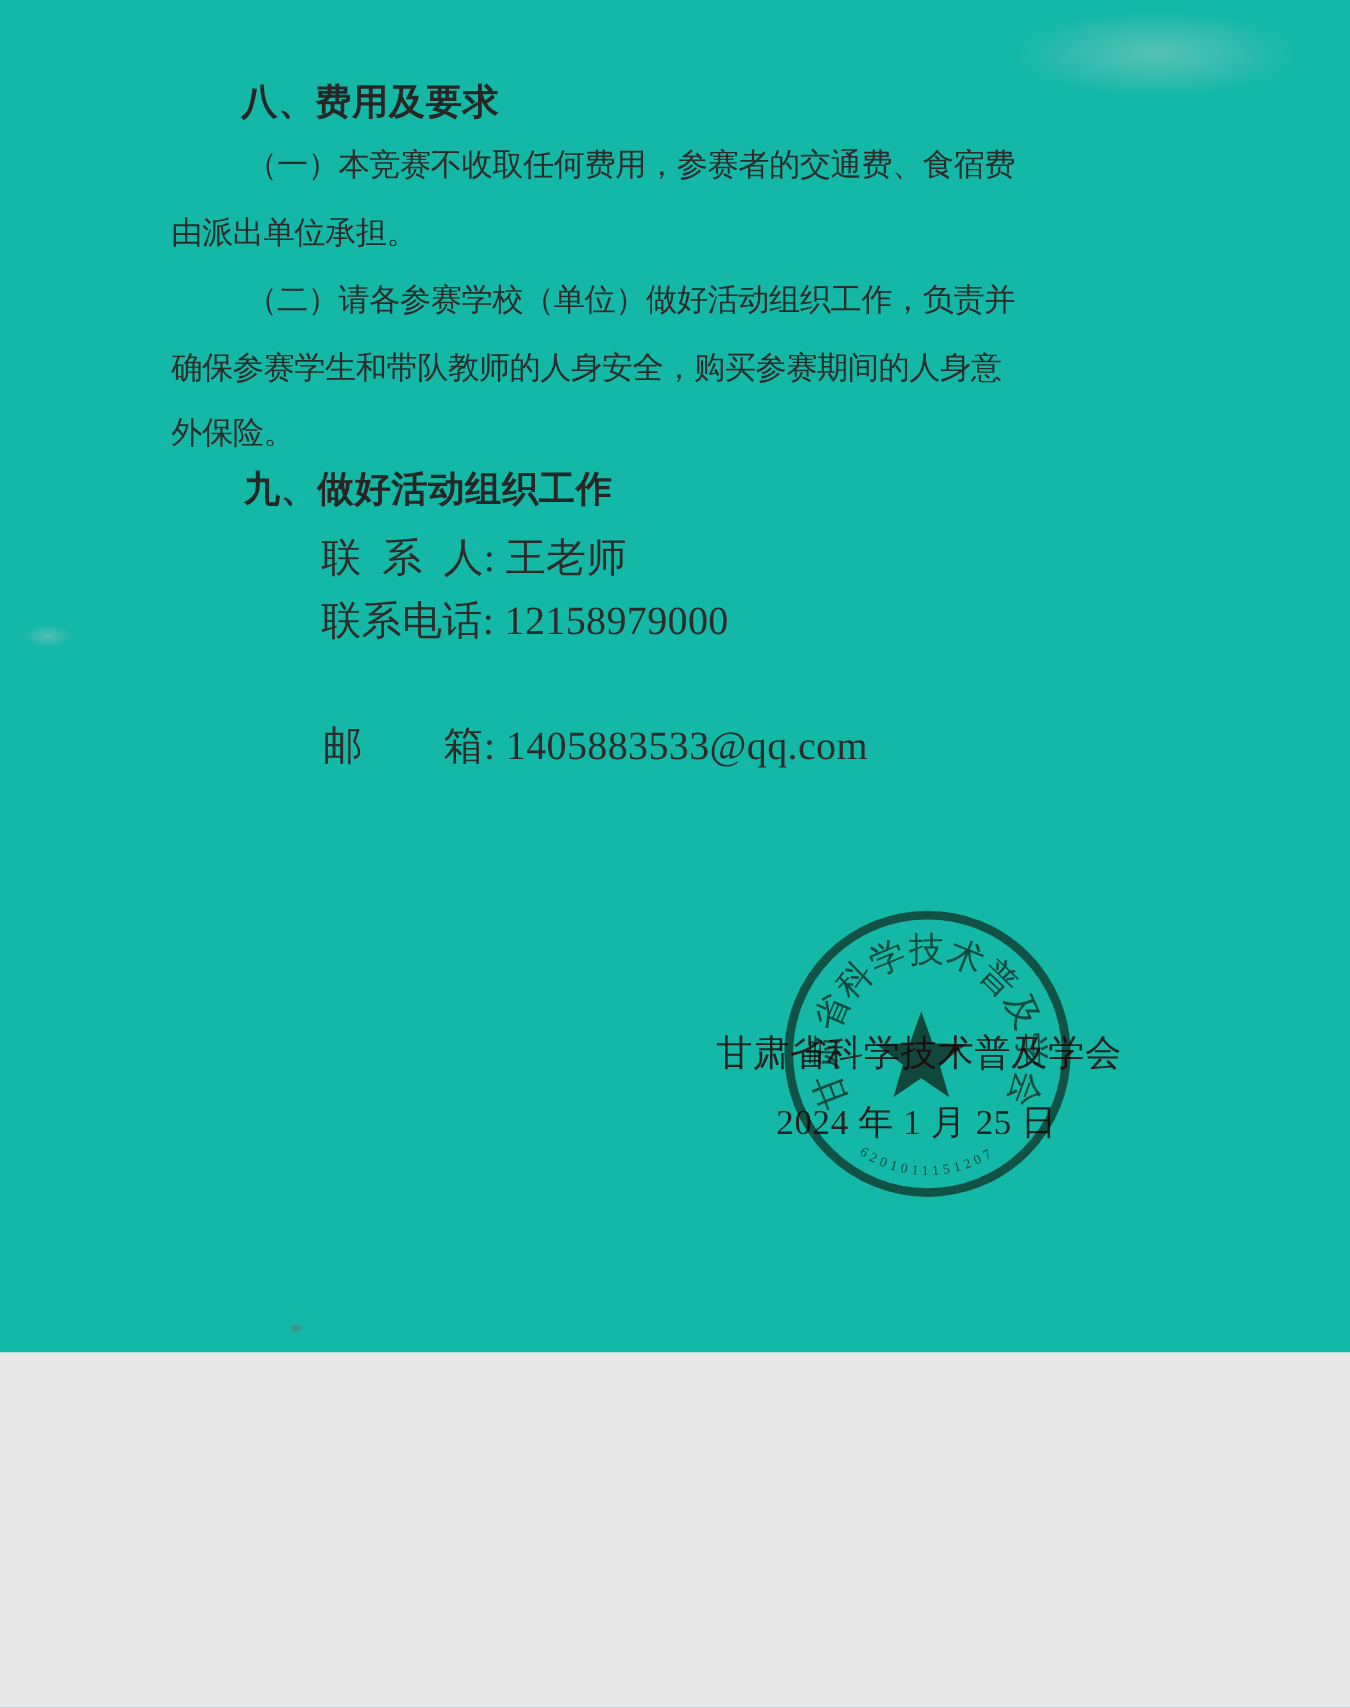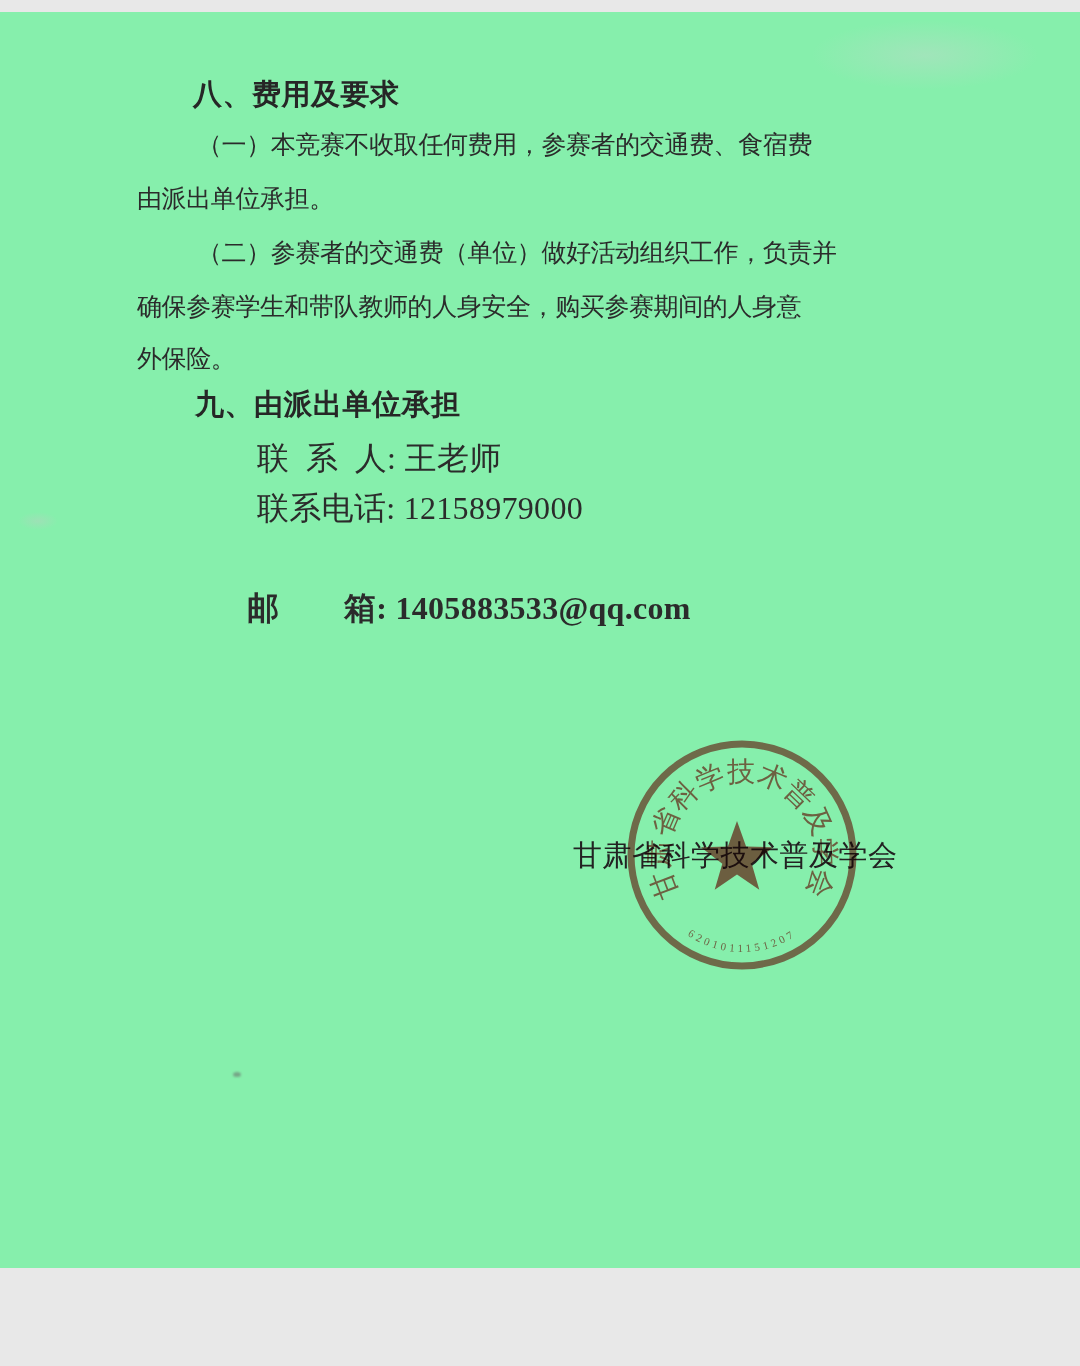--- a/index.html
+++ b/index.html
@@ -3,23 +3,23 @@
 <meta charset="utf-8">
 <style>
   html, body {
     margin: 0;
     padding: 0;
     background: #e8e8e8;
   }
   .page {
     position: relative;
     width: 1080px;
-    height: 1256px;
-    margin: 12px auto;
-    background: #86efac;
+    height: 1082px;
+    margin: 0 auto;
+    background: #14b8a6;
     overflow: hidden;
     font-family: "Liberation Serif", serif;
     color: #2e2e2e;
   }
   
   .smudge {
     position: absolute;
     pointer-events: none;
   }
   .smudge.top-right {
@@ -97,31 +97,32 @@
 
   <div class="smudge top-right"></div>
   <div class="smudge left-mid"></div>
   <div class="speck"></div>
 
   <div class="line heading" style="left:193px; top:64px;">八、费用及要求</div>
 
   <div class="line body-text" style="left:197px; top:117px;">（一）本竞赛不收取任何费用，参赛者的交通费、食宿费</div>
   <div class="line body-text" style="left:137px; top:171px;">由派出单位承担。</div>
 
-  <div class="line body-text" style="left:197px; top:225px;">（二）参赛者的交通费（单位）做好活动组织工作，负责并</div>
+  <div class="line body-text" style="left:197px; top:225px;">（二）请各参赛学校（单位）做好活动组织工作，负责并</div>
   <div class="line body-text" style="left:137px; top:279px;text-align:center;">确保参赛学生和带队教师的人身安全，购买参赛期间的人身意</div>
   <div class="line body-text" style="left:137px; top:331px;">外保险。</div>
 
-  <div class="line heading" style="left:195px; top:374px;">九、由派出单位承担</div>
+  <div class="line heading" style="left:195px; top:374px;">九、做好活动组织工作</div>
 
   <div class="line contact-text" style="left:257px; top:426px;">联  系  人: 王老师</div>
   <div class="line contact-text" style="left:257px; top:476px;">联系电话: 12158979000</div>
-  <div class="line contact-text" style="left:247px; top:576px;font-weight:bold;">邮　　箱: 1405883533@qq.com</div>
+  <div class="line contact-text" style="left:258px; top:576px;">邮　　箱: 1405883533@qq.com</div>
 
   <div class="line sig-org" style="left:573px; top:825px;">甘肃省科学技术普及学会</div>
+  <div class="line sig-date" style="left:621px; top:881px;">2024 年 1 月 25 日</div>
 
   <svg class="seal" viewBox="0 0 264 266">
     <defs>
       <path id="sealTopArc" d="M 71.4 175.5 A 74 74 0 1 1 192.6 175.5" fill="none"></path>
       <path id="sealBottomArc" d="M 54.5 191.4 A 97 97 0 0 0 209.5 191.4" fill="none"></path>
     </defs>
     <circle cx="132" cy="133" r="111" fill="none" stroke="#c2423a" stroke-width="7" stroke-opacity="0.82"></circle>
     <polygon points="127,99 117.9,124.5 90.9,125.3 112.3,141.8 104.7,167.7 127,152.5 149.3,167.7 141.7,141.8 163.1,125.3 136.1,124.5" fill="#c03a33" fill-opacity="0.85"></polygon>
     <text font-size="28" fill="#c2423a" fill-opacity="0.88" letter-spacing="0.5">
       <textPath href="#sealTopArc" startOffset="4">甘肃省科学技术普及学会</textPath>

